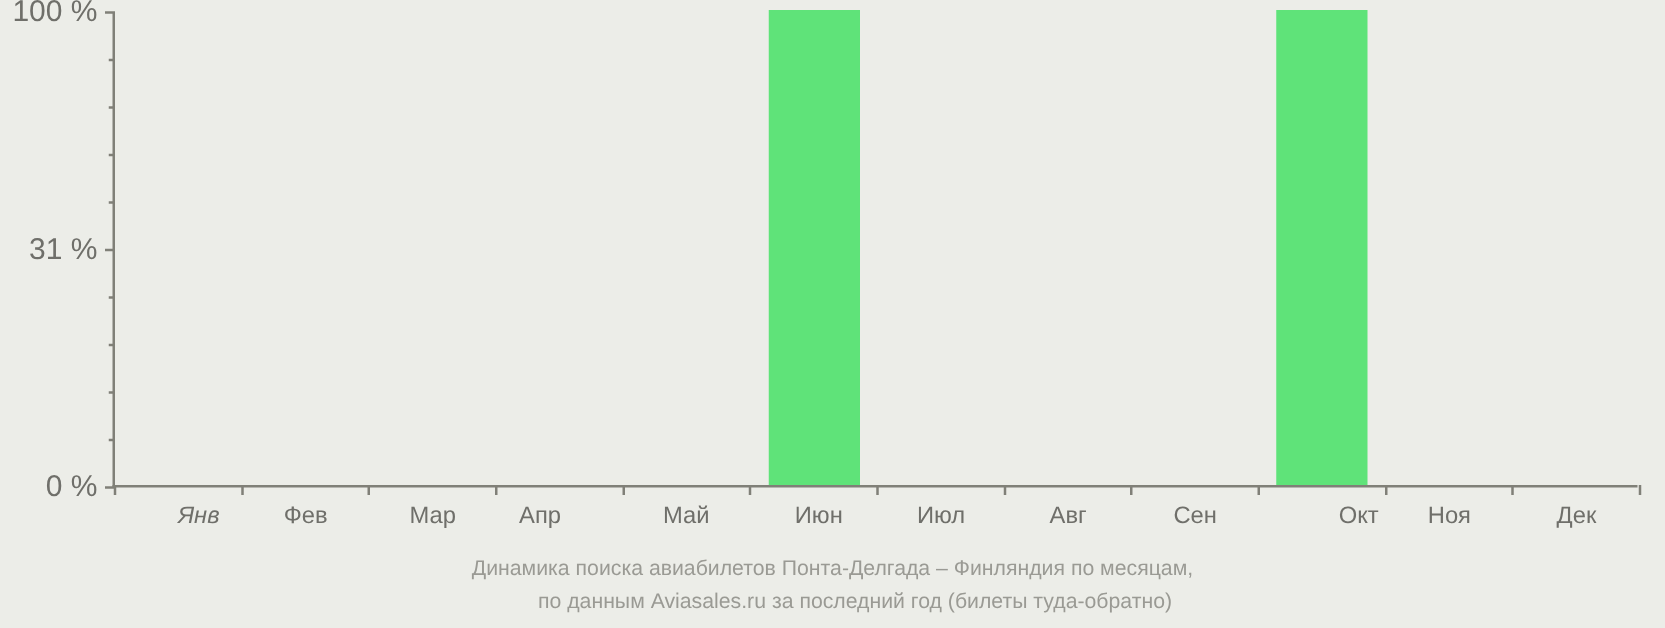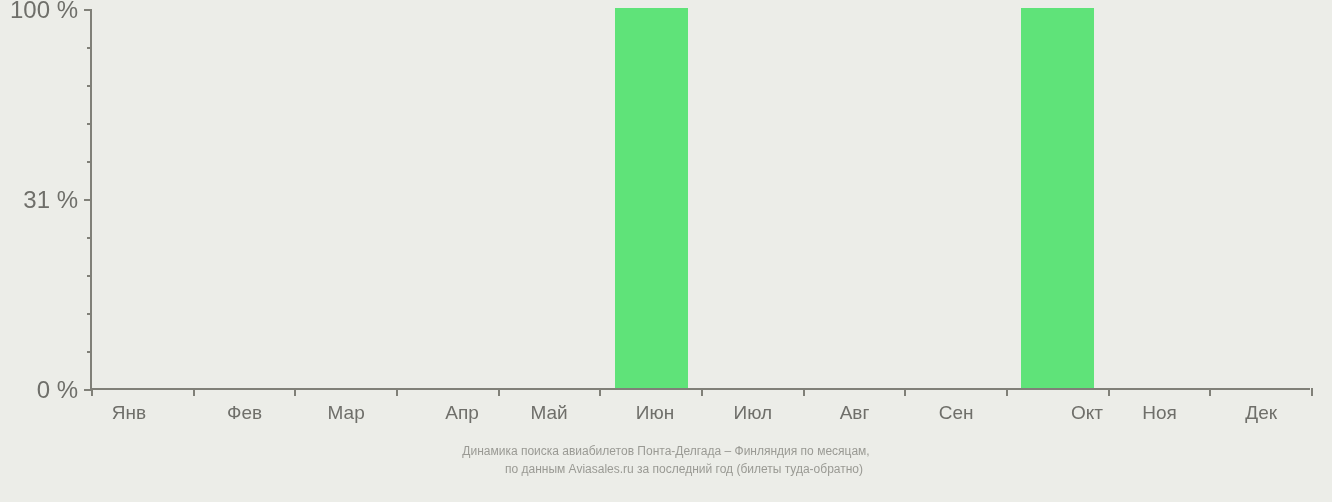--- a/index.html
+++ b/index.html
@@ -73,21 +73,21 @@
   .bar {
     position: absolute;
     bottom: 0;
     background: #5fe379;
   }
   .caption {
     position: absolute;
     left: 0;
     width: 100%;
     text-align: center;
-    font-size: 12px;
+    font-size: 17px;
     color: #9a9a94;
     line-height: 1.5;
   }
   .caption .line1 { display: block; }
   .caption .line2 { display: block; margin-left: 36px; }
 </style>
 </head>
 <body>
 
 <div class="chart-wrap">
@@ -105,27 +105,27 @@
       <div class="y-minor" style="top: 341px;"></div>
       <div class="y-minor" style="top: 303px;"></div>
       <div class="y-minor" style="top: 265px;"></div>
       <div class="y-minor" style="top: 227px;"></div>
       <div class="y-minor" style="top: 151px;"></div>
       <div class="y-minor" style="top: 113px;"></div>
       <div class="y-minor" style="top: 75px;"></div>
       <div class="y-minor" style="top: 37px;"></div>
       <div class="x-tick" style="left: -1px;"></div>
       <div class="x-tick" style="left: 100.667px;"></div>
-      <div class="x-label" style="left: 37px;">Янв</div>
+      <div class="x-label" style="left: 67px; font-style: italic;">Янв</div>
       <div class="x-tick" style="left: 202.333px;"></div>
       <div class="x-label" style="left: 152.5px;">Фев</div>
       <div class="x-tick" style="left: 304px;"></div>
       <div class="x-label" style="left: 254.167px;">Мар</div>
       <div class="x-tick" style="left: 405.667px;"></div>
-      <div class="x-label" style="left: 370px;">Апр</div>
+      <div class="x-label" style="left: 340px;">Апр</div>
       <div class="x-tick" style="left: 507.333px;"></div>
       <div class="x-label" style="left: 457px;">Май</div>
       <div class="x-tick" style="left: 609px;"></div>
       <div class="x-label" style="left: 563px;">Июн</div>
       <div class="x-tick" style="left: 710.667px;"></div>
       <div class="x-label" style="left: 660.833px;">Июл</div>
       <div class="x-tick" style="left: 812.333px;"></div>
       <div class="x-label" style="left: 762.5px;">Авг</div>
       <div class="x-tick" style="left: 914px;"></div>
       <div class="x-label" style="left: 864.167px;">Сен</div>

